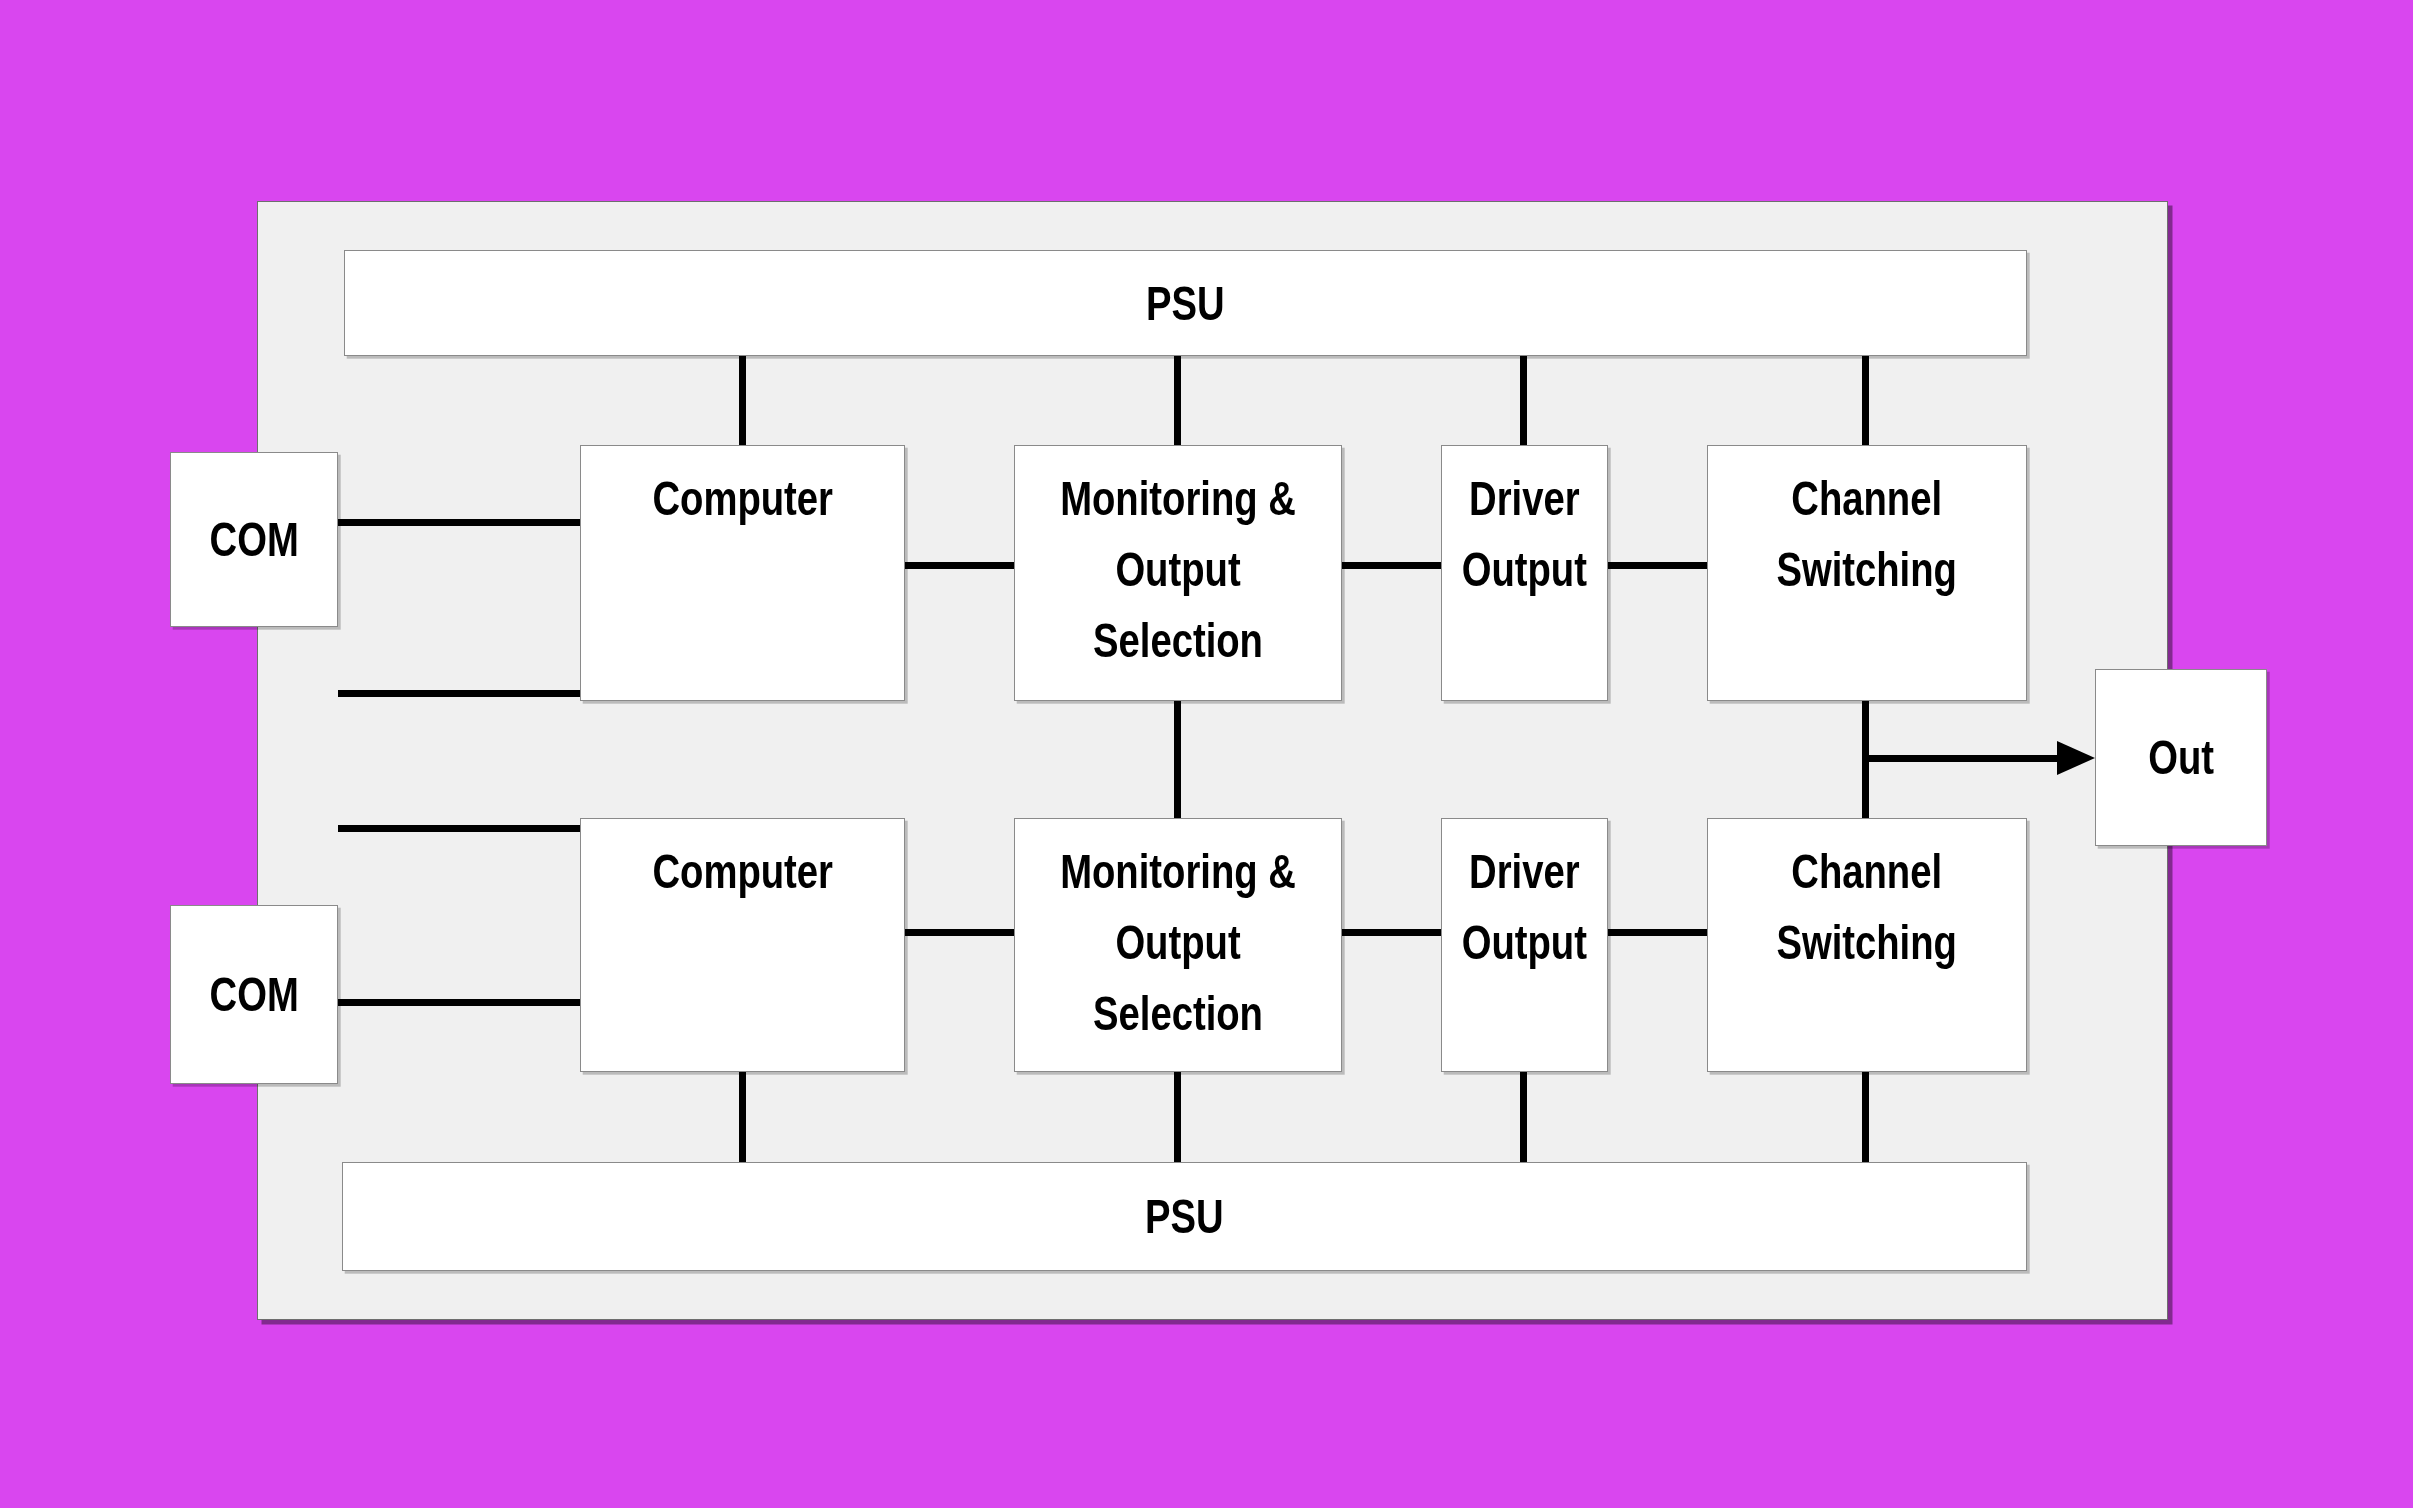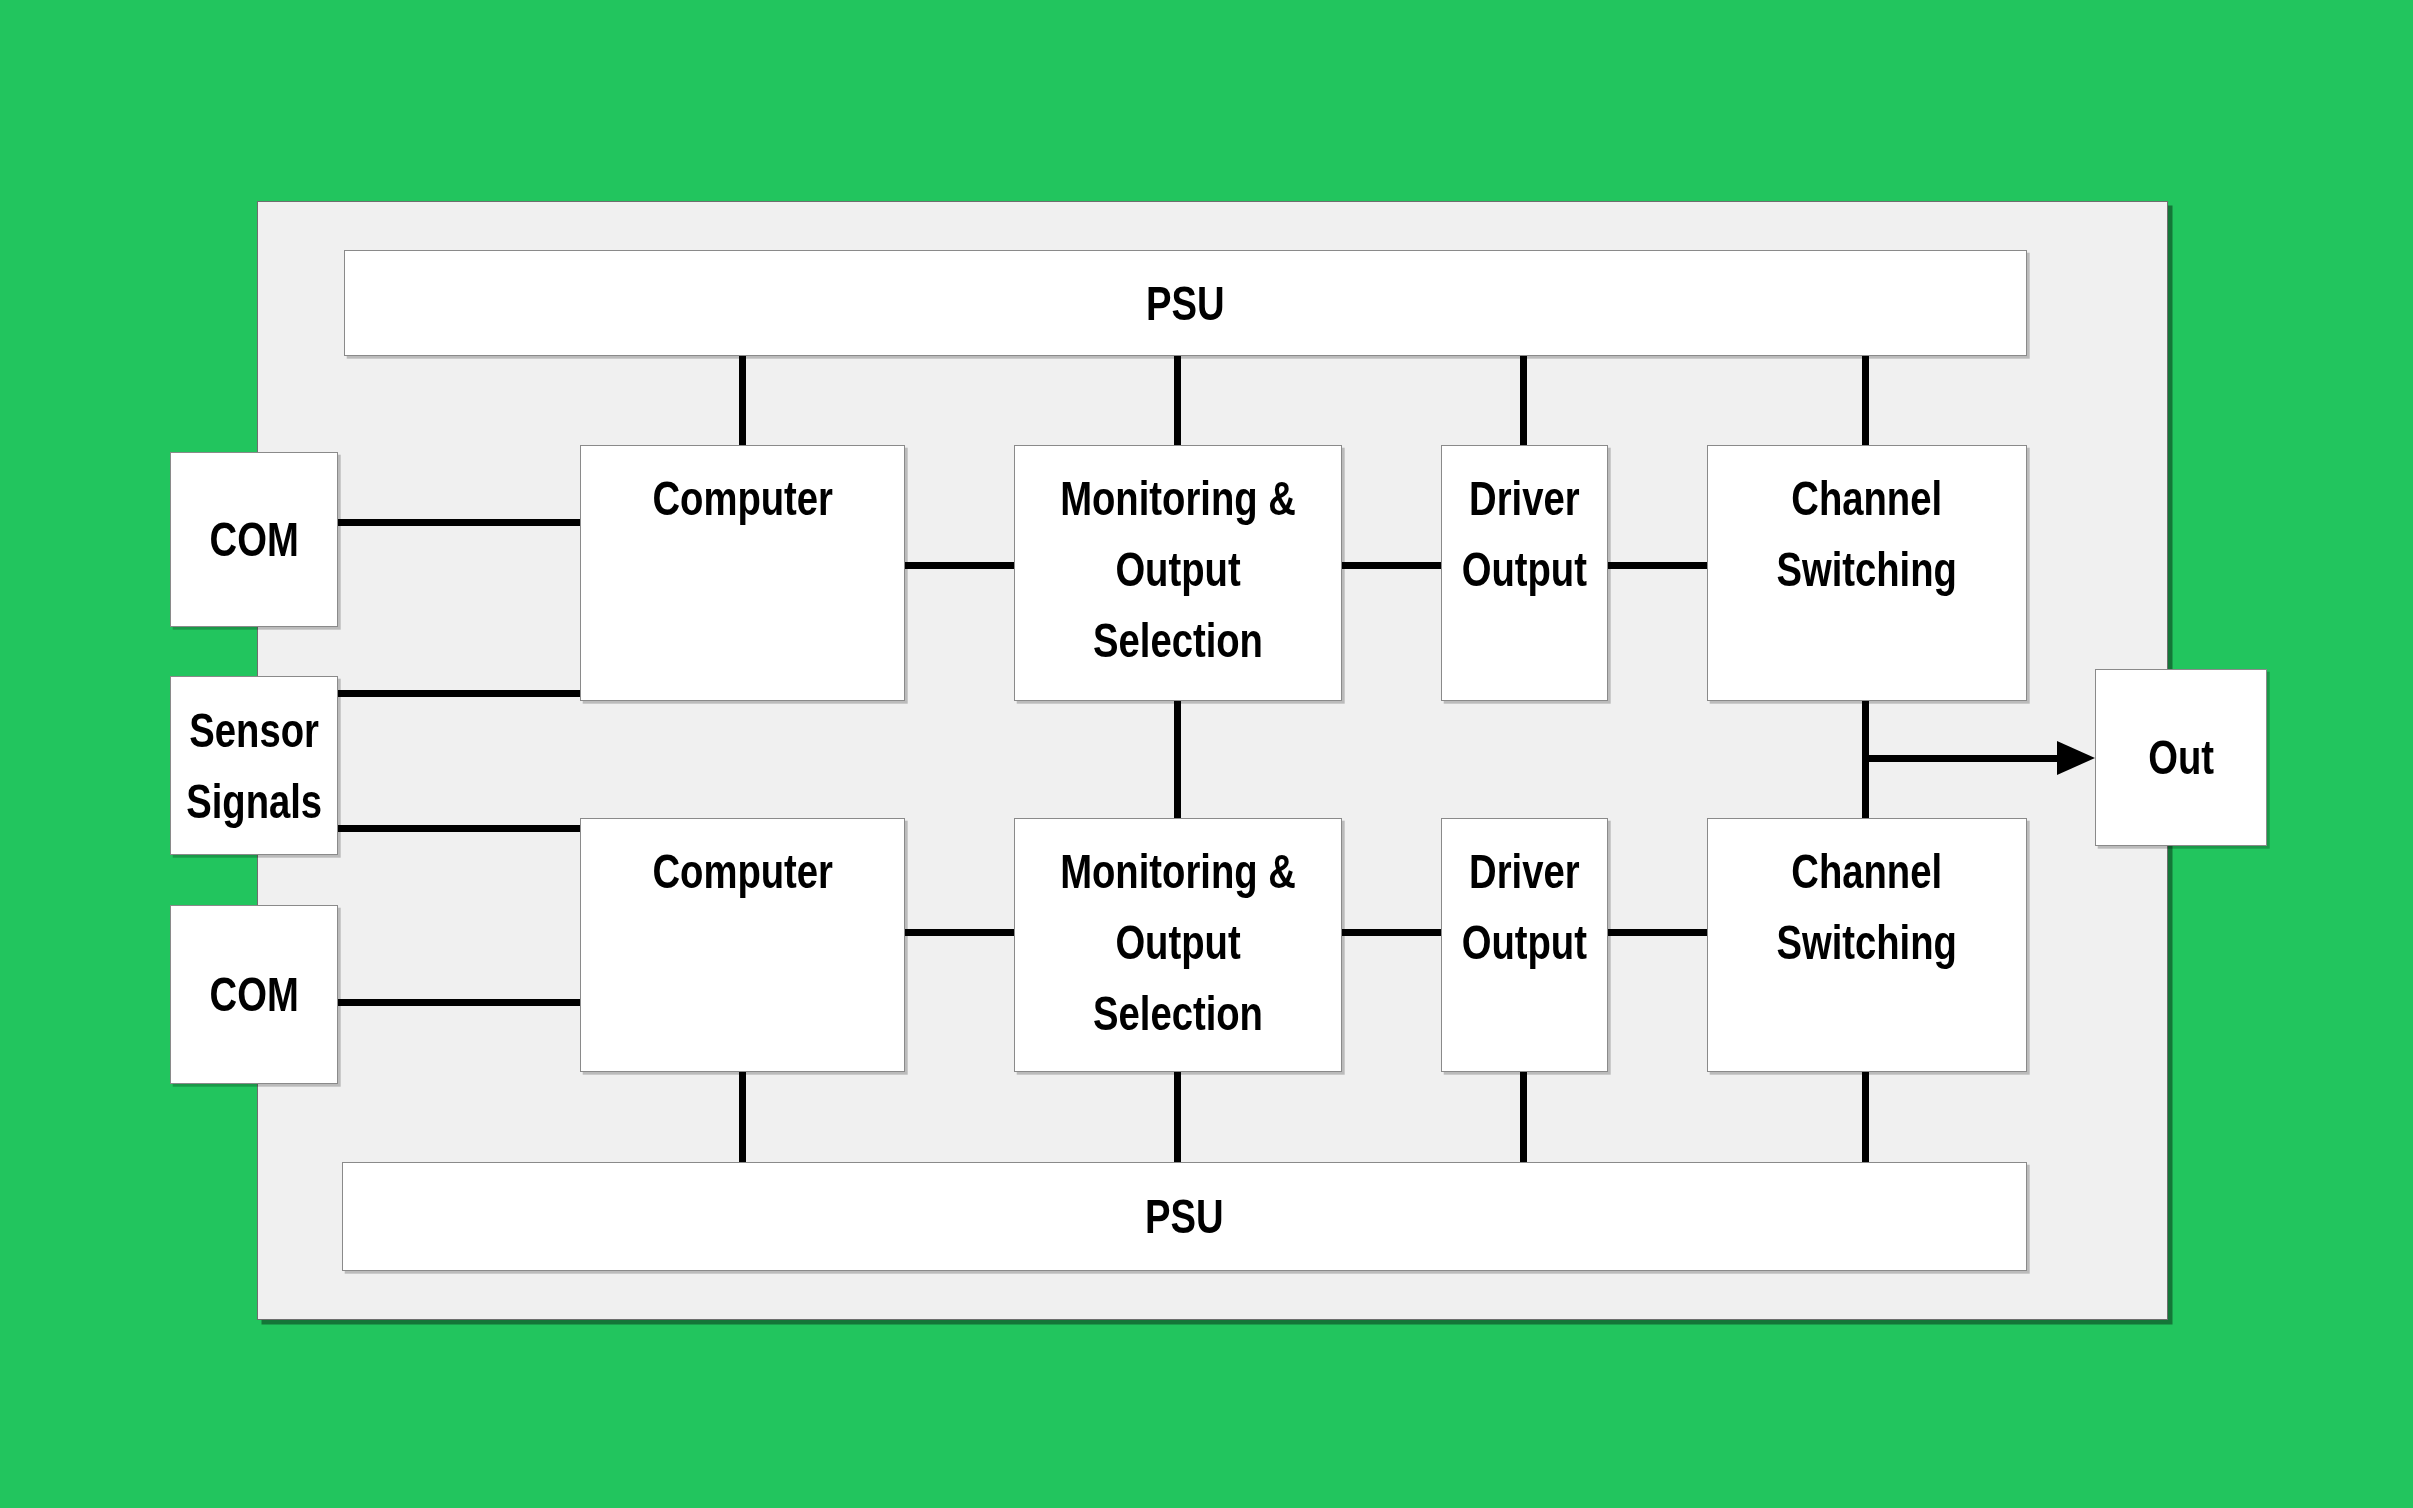--- a/index.html
+++ b/index.html
@@ -6,21 +6,21 @@
     margin: 0;
     padding: 0;
     background: #ffffff;
     width: 2413px;
     height: 1509px;
   }
   .stage {
     position: relative;
     width: 2413px;
     height: 1509px;
-    background: #22c55e;
+    background: #d946ef;
     font-family: "Liberation Sans", "DejaVu Sans", sans-serif;
     overflow: hidden;
   }
   
   .enclosure {
     position: absolute;
     left: 257px; top: 201px;
     width: 1911px; height: 1119px;
     background: #f0f0f0;
     border: 1.8px solid #6e6e6e;
@@ -157,24 +157,20 @@
 Output</span>
   </div>
   <div class="node v-top" id="channel-2">
     <span class="label">Channel
 Switching</span>
   </div>
 
   <div class="node v-center" id="com-1">
     <span class="label">COM</span>
   </div>
-  <div class="node v-center" id="sensor-signals">
-    <span class="label">Sensor
-Signals</span>
-  </div>
   <div class="node v-center" id="com-2">
     <span class="label">COM</span>
   </div>
 
   <div class="node v-center" id="out">
     <span class="label">Out</span>
   </div>
 
 </div>
 

